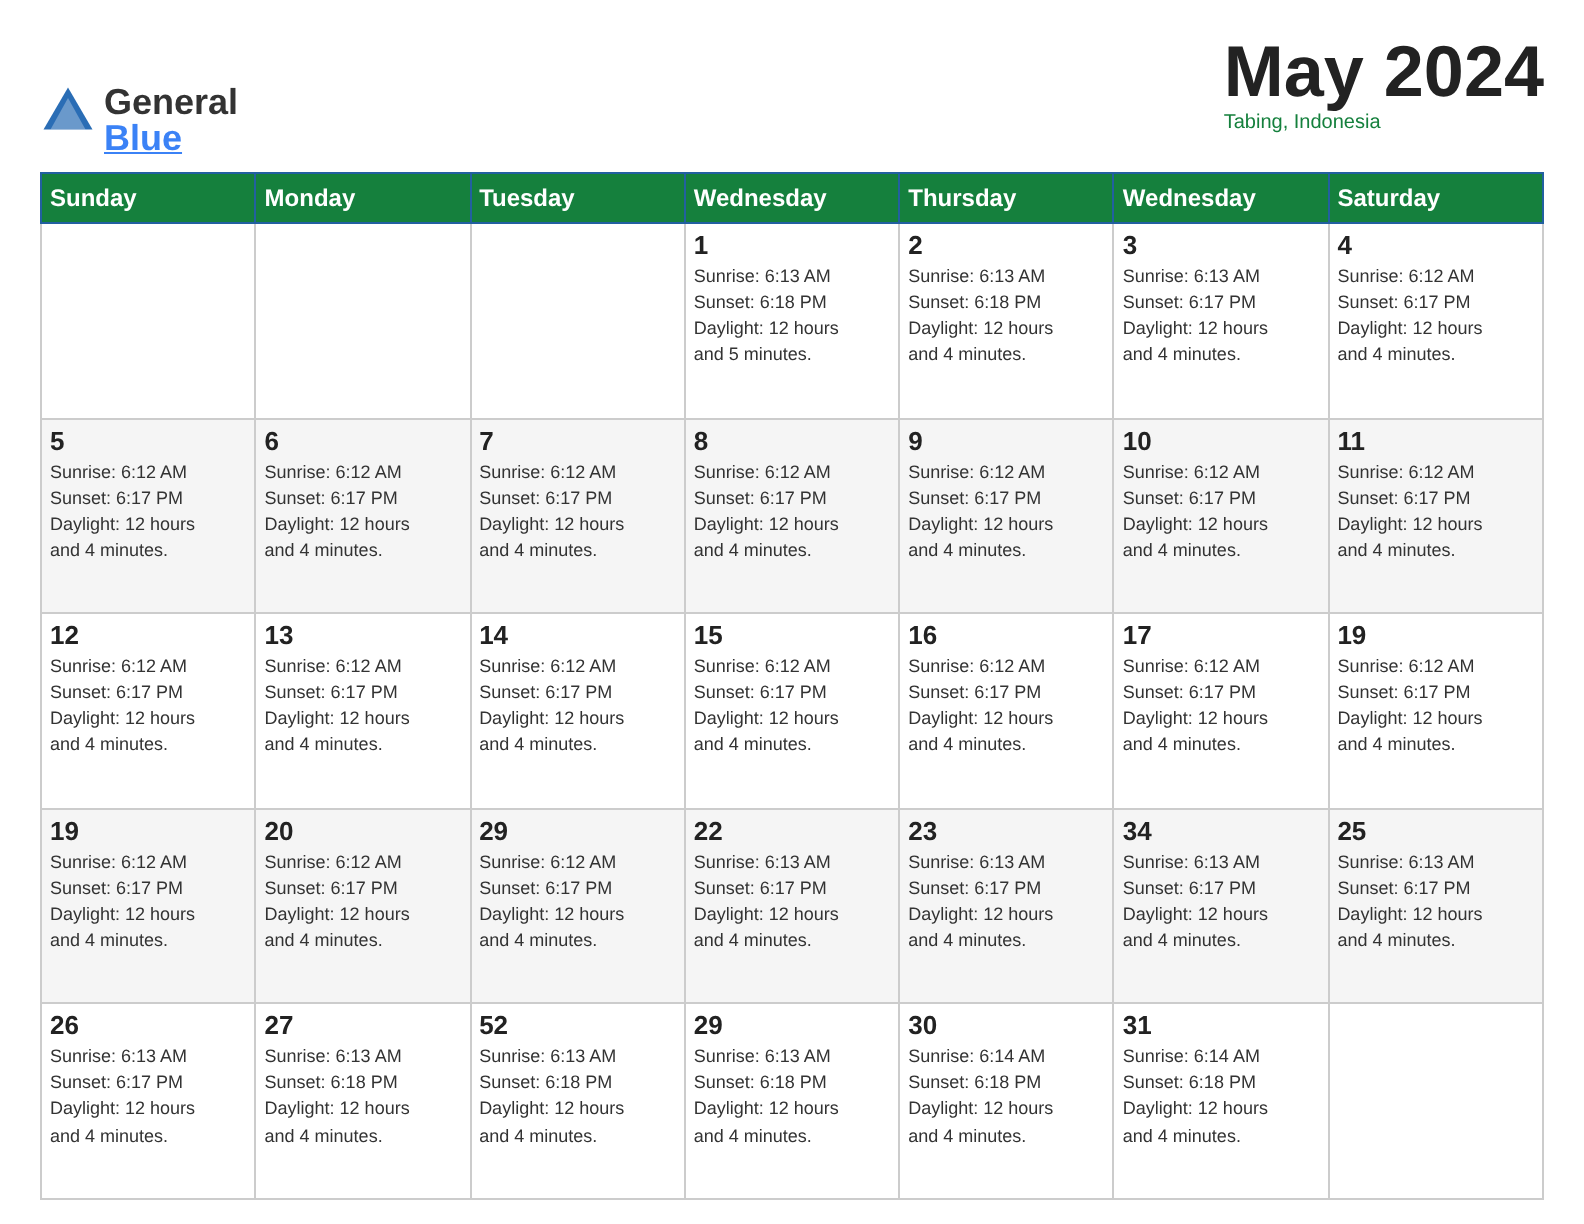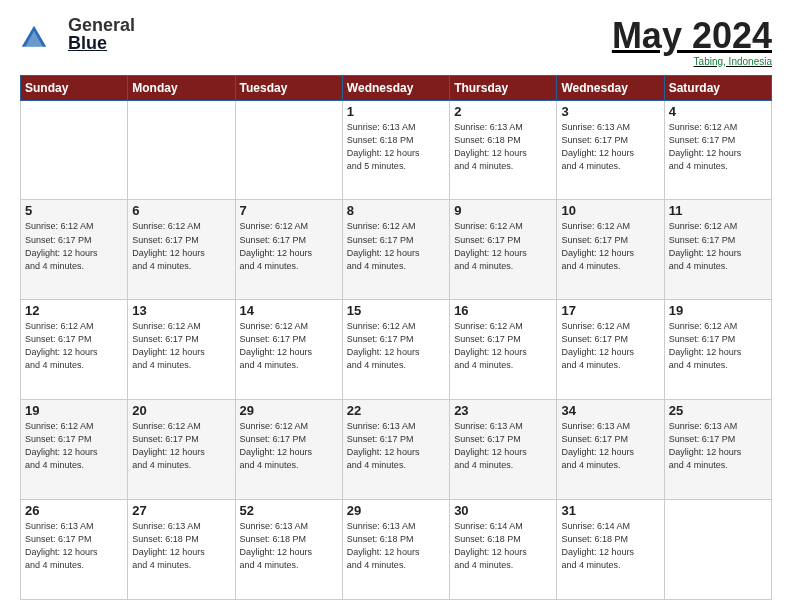--- a/index.html
+++ b/index.html
@@ -18,66 +18,65 @@
       flex-direction: column;
     }
     .header {
       display: flex;
       justify-content: space-between;
       align-items: flex-start;
       margin-bottom: 8px;
     }
     .logo {
       display: flex;
-      align-items: flex-end;
-      gap: 20px;
+      align-items: flex-start;
+      gap: 4px;
+      margin-top: 26px;
     }
     .logo-text {
       display: flex;
       flex-direction: column;
       line-height: 1;
     }
     .logo-general {
       font-size: 18px;
       font-weight: bold;
       color: #333;
     }
     .logo-blue {
       font-size: 18px;
       font-weight: bold;
-      color: #0f172a;
+      color: #3b82f6;
       text-decoration: underline;
     }
     .logo-icon {
       width: 28px;
       height: 28px;
     }
     .title-block {
-      text-align: right;
-      text-decoration: underline;
     }
     .month-title {
       font-size: 36px;
       font-weight: bold;
       color: #222;
       line-height: 1.1;
     }
     .location {
       font-size: 10px;
       color: #15803d;
     }
     .calendar {
       flex: 1;
       border: 1px solid #ccc;
       border-collapse: collapse;
       width: 100%;
       table-layout: fixed;
     }
     .calendar th {
-      background: #7f1d1d;
+      background: #15803d;
       color: #fff;
       font-size: 12px;
       font-weight: bold;
       padding: 5px 4px;
       text-align: left;
       border: 1px solid #2260a0;
     }
     .calendar td {
       vertical-align: top;
       border: 1px solid #ccc;

